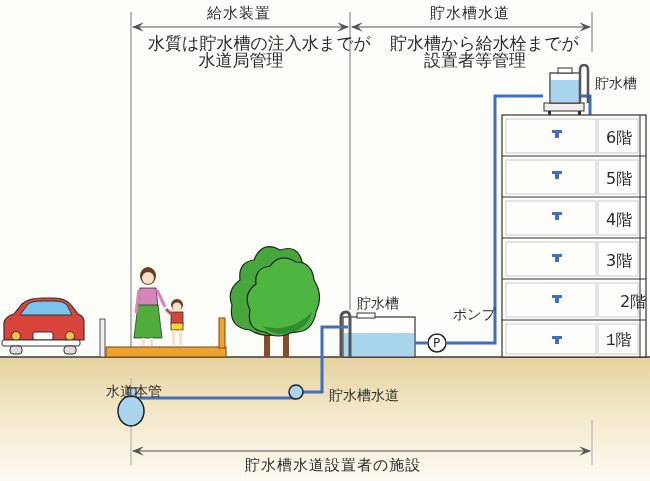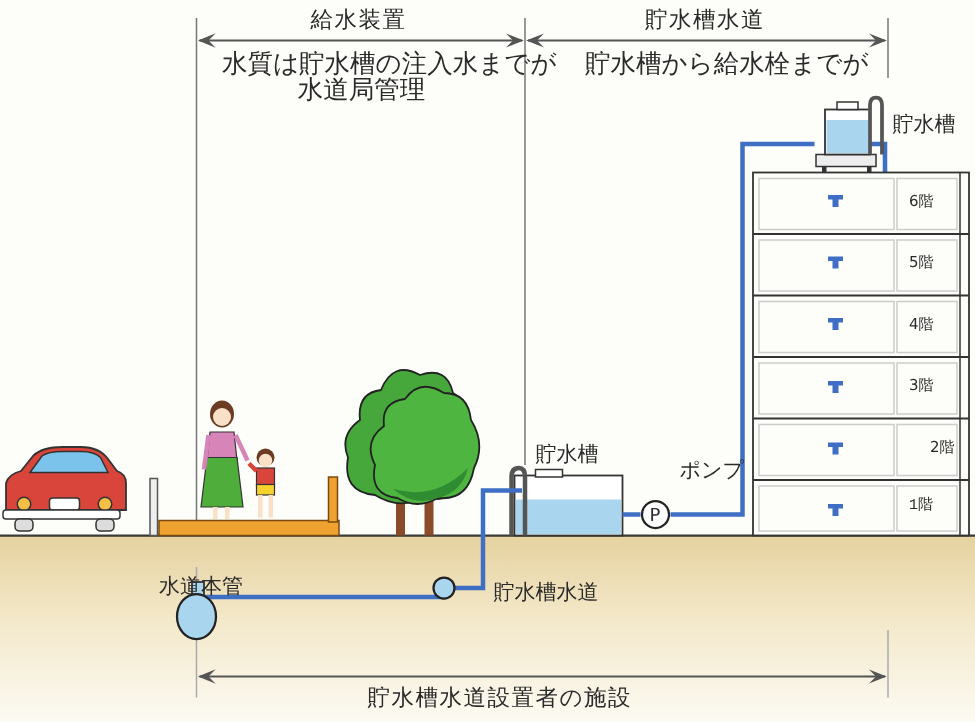--- a/index.html
+++ b/index.html
@@ -3,21 +3,21 @@
 <meta charset="utf-8">
 <style>
   html, body { margin: 0; padding: 0; }
   body { width: 650px; height: 481px; overflow: hidden; background: #fdfdf9; font-family: "DejaVu Sans", sans-serif; }
   #stage { position: relative; width: 650px; height: 481px; }
   #stage svg { position: absolute; left: 0; top: 0; }
   .lbl { position: absolute; color: #2a2a2a; white-space: nowrap; line-height: 1; }
   .hdr { font-size: 15px; letter-spacing: 1px; }
   .sub { font-size: 17px; text-align: center; line-height: 17px; }
   .sm { font-size: 14px; }
-  .floor { font-size: 10px; }
+  .floor { font-size: 16px; }
   .big { font-size: 15px; letter-spacing: 1px; }
 </style>
 </head>
 <body>
 
 <div id="stage">
   <svg width="650" height="481" viewBox="0 0 650 481">
     <defs>
       <linearGradient id="ground" x1="0" y1="0" x2="0" y2="1">
         <stop offset="0" stop-color="#e6d2a0"></stop>
@@ -167,20 +167,21 @@
 
   <div class="lbl hdr" style="left:207px; top:6px;">給水装置</div>
   <div class="lbl sub" style="left:148px; top:35px; width:186px;">
     <div>水質は貯水槽の注入水までが</div>
     <div>水道局管理</div>
   </div>
 
   <div class="lbl hdr" style="left:430px; top:6px;">貯水槽水道</div>
   <div class="lbl sub" style="left:390px; top:35px; width:170px;">
     <div>貯水槽から給水栓までが</div>
+    <div>設置者等管理</div>
   </div>
 
   <div class="lbl sm" style="left:595px; top:76px;">貯水槽</div>
   <div class="lbl sm" style="left:357px; top:296px;">貯水槽</div>
   <div class="lbl sm" style="left:453px; top:307px;">ポンプ</div>
   <div class="lbl sm" style="left:433px; top:337px; font-size:12px;">P</div>
   <div class="lbl sm" style="left:106px; top:384px;">水道本管</div>
   <div class="lbl sm" style="left:329px; top:388px;">貯水槽水道</div>
 
   <div class="lbl floor" style="left:606px; top:130px;">6階</div>

